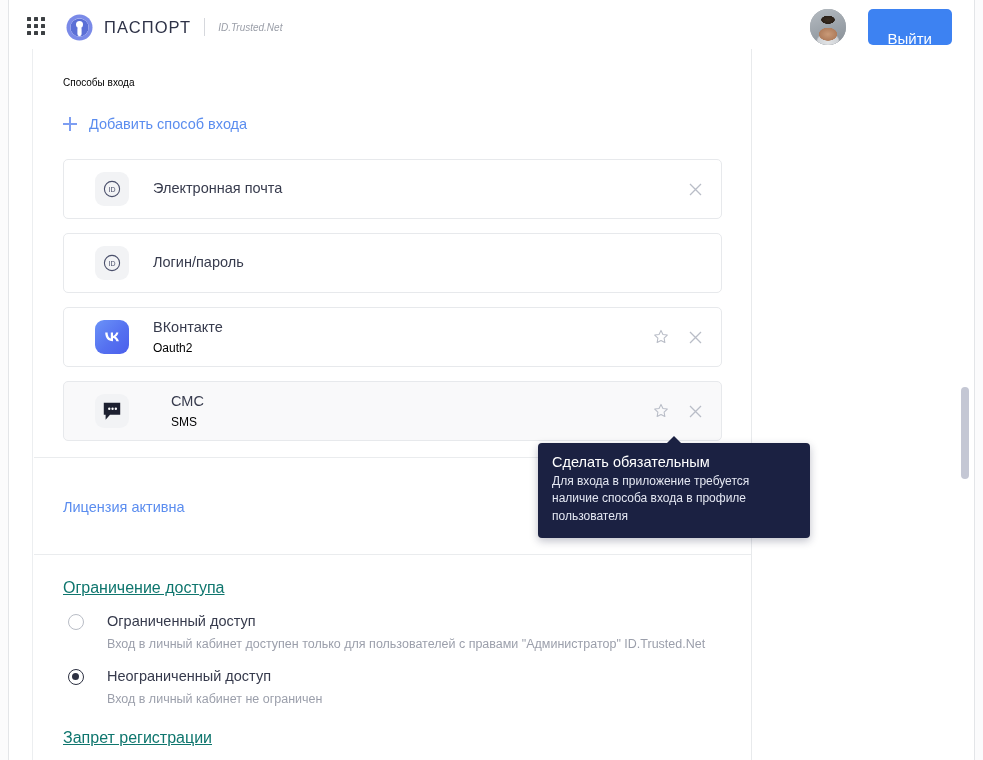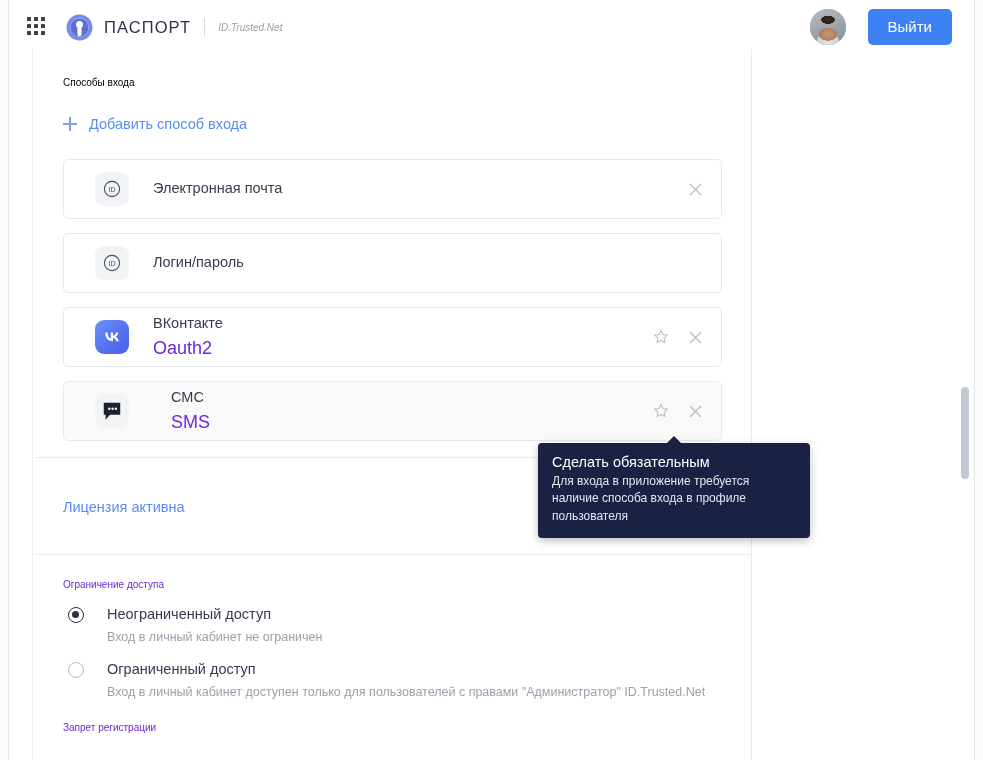--- a/index.html
+++ b/index.html
@@ -83,21 +83,21 @@
     position: absolute; left: 0; top: 0; width: 100%; height: 100%;
     background:
       radial-gradient(ellipse 42% 30% at 50% 70%, #c99a78 0%, #b07d5c 58%, rgba(176,125,92,0) 62%),
       radial-gradient(ellipse 30% 18% at 50% 30%, #3c2e22 0%, #2a2018 60%, rgba(42,32,24,0) 66%),
       radial-gradient(ellipse 48% 40% at 50% 92%, #e2e4e6 0%, #cfd2d6 60%, rgba(207,210,214,0) 70%),
       linear-gradient(160deg,#b6bcc2 0%, #9ba2a9 55%, #878e95 100%);
   }
   .logout-btn {
     height: 36px;
     min-width: 80px;
-    padding: 0 20px;
+    padding: 12px 20px;
     border: none;
     border-radius: 5px;
     background: #3d82f2;
     color: #ffffff;
     font-size: 15px;
     font-family: "Liberation Sans", sans-serif;
     cursor: pointer;
     line-height: 36px;
     text-align: center;
   }
@@ -174,42 +174,42 @@
     display: flex; align-items: center; justify-content: center;
     margin-right: 24px;
   }
   .m-icon.idbox { background: #f2f3f5; }
   .m-icon.vk {
     background: linear-gradient(135deg,#6b93f8 0%, #5571f0 55%, #4b5fec 100%);
   }
   .m-icon.sms { background: #f2f3f5; }
   .m-text { display: flex; flex-direction: column; justify-content: center; }
   .m-title { font-size: 14.5px; color: #373b4d; line-height: 1.35; }
-  .m-sub { font-size: 18px; color: #6d28d9; line-height: 1.35; margin-top: 2px; }
+  .m-sub { font-size: 12px; color: #000000; line-height: 1.35; margin-top: 2px; }
   .m-actions {
     position: absolute;
     right: 14px; top: 0; bottom: 0;
     display: flex; align-items: center; gap: 10px;
   }
   .act {
     width: 24px; height: 24px;
     display: flex; align-items: center; justify-content: center;
     cursor: pointer;
   }
 
   
   .divider { height: 1px; background: #eaecee; margin: 16px 0 0 0; }
   .license-block { padding: 40px 29px 38px 29px; }
   .license-link {
     color: #5b8def; font-size: 14.5px; cursor: pointer; text-decoration: none;
   }
 
   
   .restrict-block { padding: 24px 29px 0 29px; }
-  .group-title { font-size: 10px; color: #6d28d9; margin-bottom: 15px; }
+  .group-title { font-size: 16px; color: #0f766e; margin-bottom: 15px; text-decoration: underline; }
   .radio-item { display: flex; align-items: flex-start; margin-bottom: 14px; }
   .radio {
     width: 16px; height: 16px;
     border: 1.5px solid #b9bdc6;
     border-radius: 50%;
     flex: none;
     margin: 2px 23px 0 5px;
     position: relative;
     background: #fff;
     cursor: pointer;
@@ -410,35 +410,35 @@
         <div class="license-block">
           <a class="license-link">Лицензия активна</a>
         </div>
 
         <div class="divider" style="margin:0;"></div>
 
         <div class="restrict-block">
           <div class="group-title">Ограничение доступа</div>
 
           <div class="radio-item">
+            <span class="radio"></span>
+            <span>
+              <span class="radio-label">Ограниченный доступ</span>
+              <div class="radio-desc">Вход в личный кабинет доступен только для пользователей с правами "Администратор" ID.Trusted.Net</div>
+            </span>
+          </div>
+
+          <div class="radio-item">
             <span class="radio checked"></span>
             <span>
               <span class="radio-label">Неограниченный доступ</span>
               <div class="radio-desc">Вход в личный кабинет не ограничен</div>
             </span>
           </div>
 
-          <div class="radio-item">
-            <span class="radio"></span>
-            <span>
-              <span class="radio-label">Ограниченный доступ</span>
-              <div class="radio-desc">Вход в личный кабинет доступен только для пользователей с правами "Администратор" ID.Trusted.Net</div>
-            </span>
-          </div>
-
           <div class="group-title" style="margin-top:22px;">Запрет регистрации</div>
 
         </div>
 
       </div>
 
       <div class="right-blank"></div>
 
       <div class="scroll-track">
         <div class="scroll-thumb"></div>

